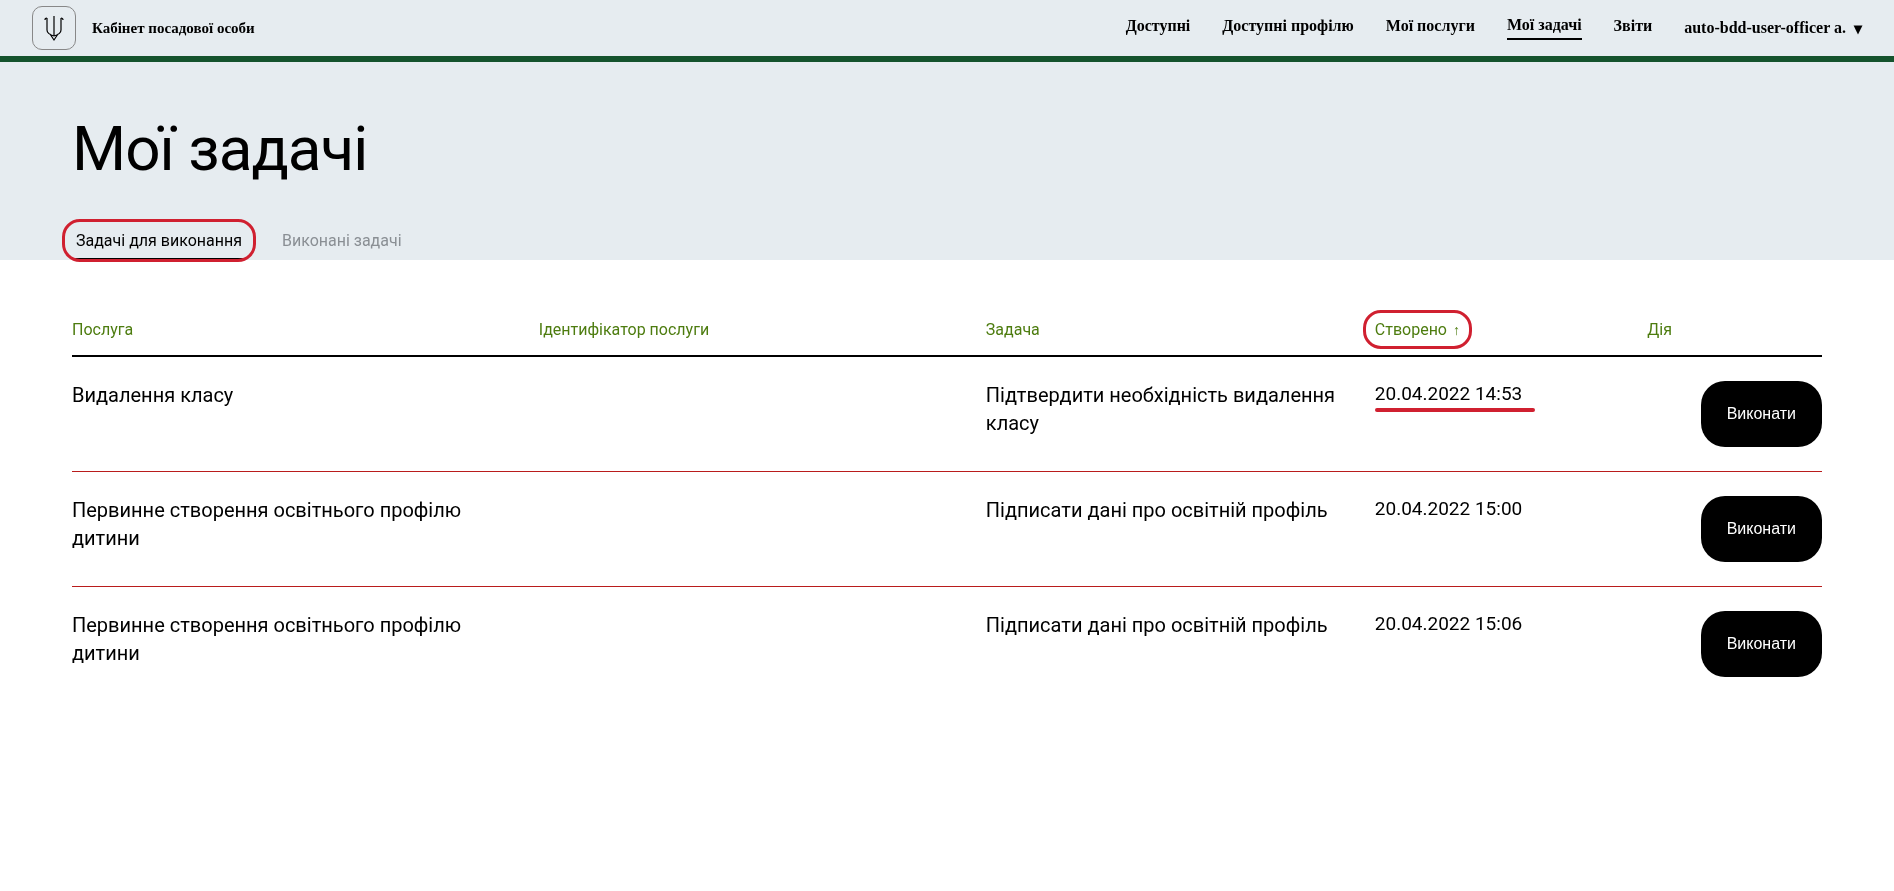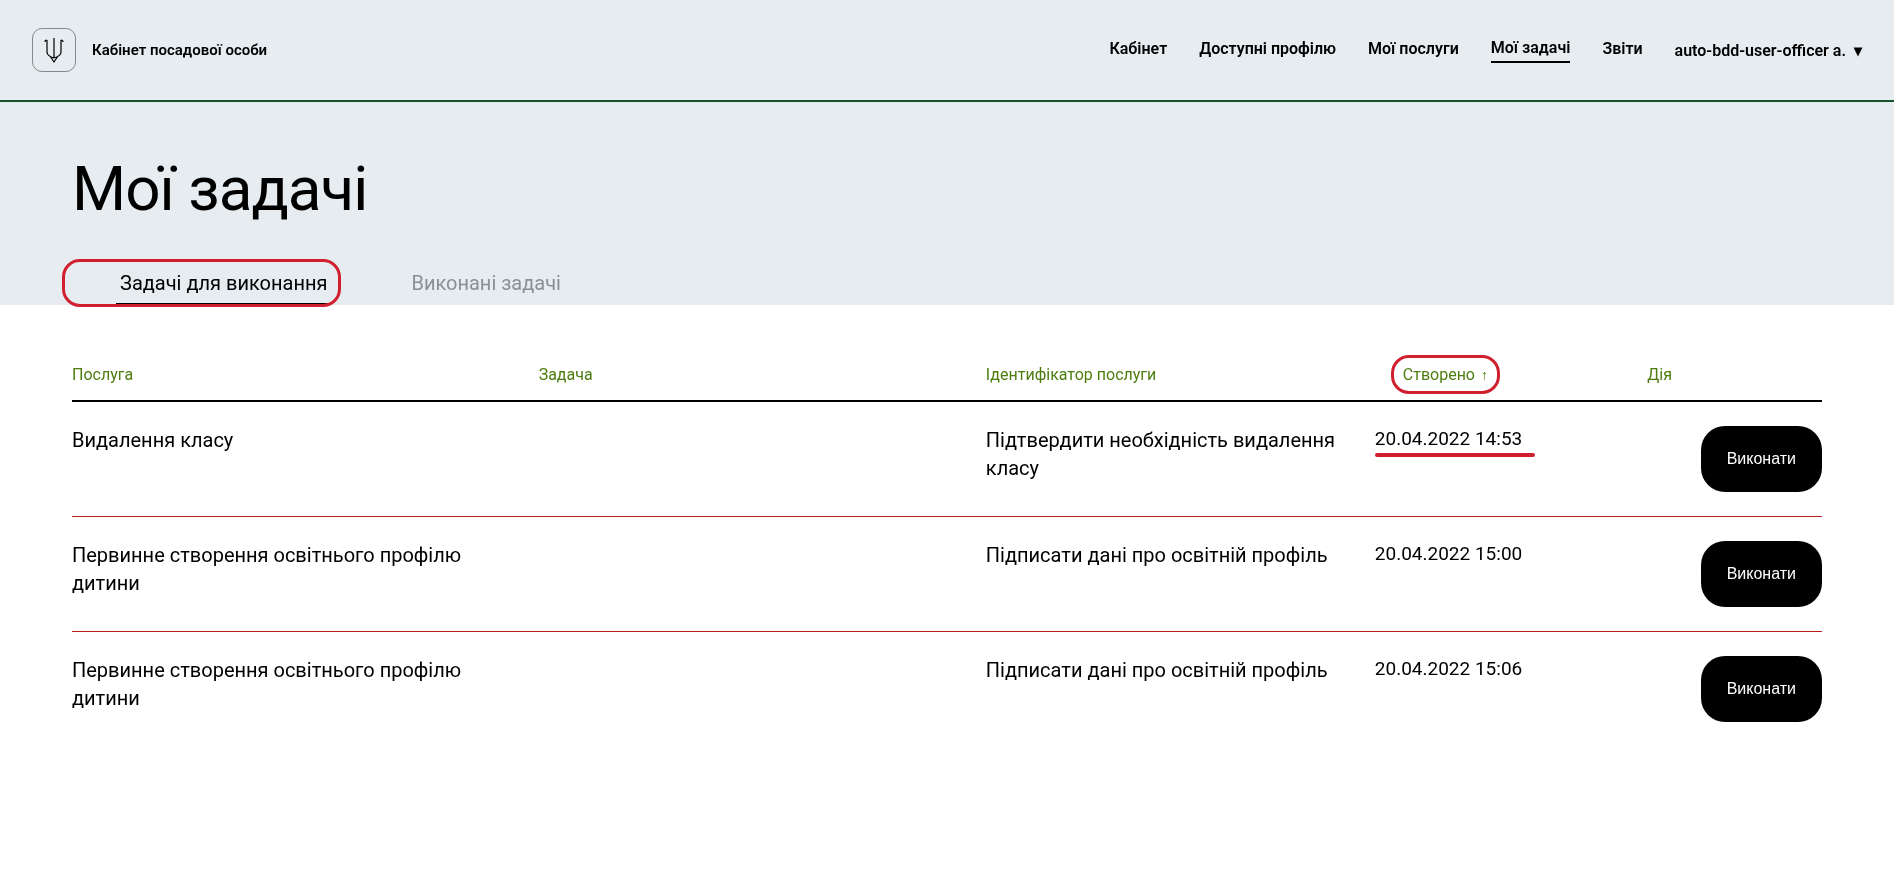--- a/index.html
+++ b/index.html
@@ -9,23 +9,24 @@
     }
     body {
       font-family: -apple-system, BlinkMacSystemFont, "Segoe UI", Roboto, Helvetica, Arial, sans-serif;
       background: #fff;
       color: #000;
     }
     .header {
       display: flex;
       align-items: center;
       justify-content: space-between;
-      padding: 28px 32px;
-      border-bottom: 2px solid #14532d;
+      padding: 6px 32px;
+      border-bottom: 6px solid #14532d;
       background: #e6ecf0;
+      font-family: Liberation Serif, serif;
     }
     .header .left {
       display: flex;
       align-items: center;
       gap: 16px;
     }
     .logo {
       width: 44px;
       height: 44px;
       border: 1px solid #888;
@@ -69,26 +70,25 @@
       font-size: 62px;
       font-weight: 400;
       letter-spacing: -1px;
       margin-bottom: 40px;
     }
     .tabs {
       display: flex;
       gap: 32px;
     }
     .tab {
-      font-size: 20px;
+      font-size: 16px;
       padding: 6px 4px 8px 4px;
       cursor: pointer;
       color: #8a8f94;
       position: relative;
-      margin-left: 44px;
     }
     .tab.active {
       color: #000;
       border-bottom: 2px solid #000;
     }
     .highlight-oval {
       position: absolute;
       border: 3px solid #d02030;
       border-radius: 18px;
       pointer-events: none;
@@ -119,21 +119,20 @@
     .th {
       font-size: 16px;
       color: #4d7c0f;
       display: flex;
       align-items: center;
       gap: 6px;
       position: relative;
     }
     .th.sortable {
       cursor: pointer;
-      margin-left: 28px;
     }
     .trow {
       padding: 24px 0;
       border-bottom: 1px solid #b91c1c;
     }
     .trow:last-child {
       border-bottom: none;
     }
     .td {
       font-size: 20px;
@@ -177,21 +176,21 @@
 <header class="header">
   <div class="left">
     <div class="logo">
       <svg width="22" height="28" viewBox="0 0 22 28" fill="none" stroke="#000" stroke-width="1.2">
         <path d="M11 2 v20 M4 4 v12 q0 4 7 6 M18 4 v12 q0 4 -7 6 M7 20 l4 6 l4 -6 M4 4 q-2 0 -2 2 M18 4 q2 0 2 2"></path>
       </svg>
     </div>
     <div class="site-title">Кабінет посадової особи</div>
   </div>
   <nav class="nav">
-    <a href="#">Кабінет</a>
+    <a href="#">Доступні</a>
     <a href="#">Доступні профілю</a>
     <a href="#">Мої послуги</a>
     <a href="#" class="active">Мої задачі</a>
     <a href="#">Звіти</a>
     <div class="user-menu">
       <span>auto-bdd-user-officer a.</span>
       <span>▾</span>
     </div>
   </nav>
 </header>
@@ -204,22 +203,22 @@
       <div class="highlight-oval" style="top:-6px; left:-10px; right:-10px; bottom:-2px;"></div>
     </div>
     <div class="tab">Виконані задачі</div>
   </div>
 </section>
 
 <main class="content">
   <div class="table">
     <div class="thead">
       <div class="th">Послуга</div>
+      <div class="th">Ідентифікатор послуги</div>
       <div class="th">Задача</div>
-      <div class="th">Ідентифікатор послуги</div>
       <div class="th sortable">
         <span class="th-wrapper">
           <span>Створено</span>
           <span class="sort-arrow">↑</span>
           <span class="highlight-oval" style="top:-10px; left:-12px; right:-12px; bottom:-10px;"></span>
         </span>
       </div>
       <div class="th" style="text-align:center;">Дія</div>
     </div>
 

